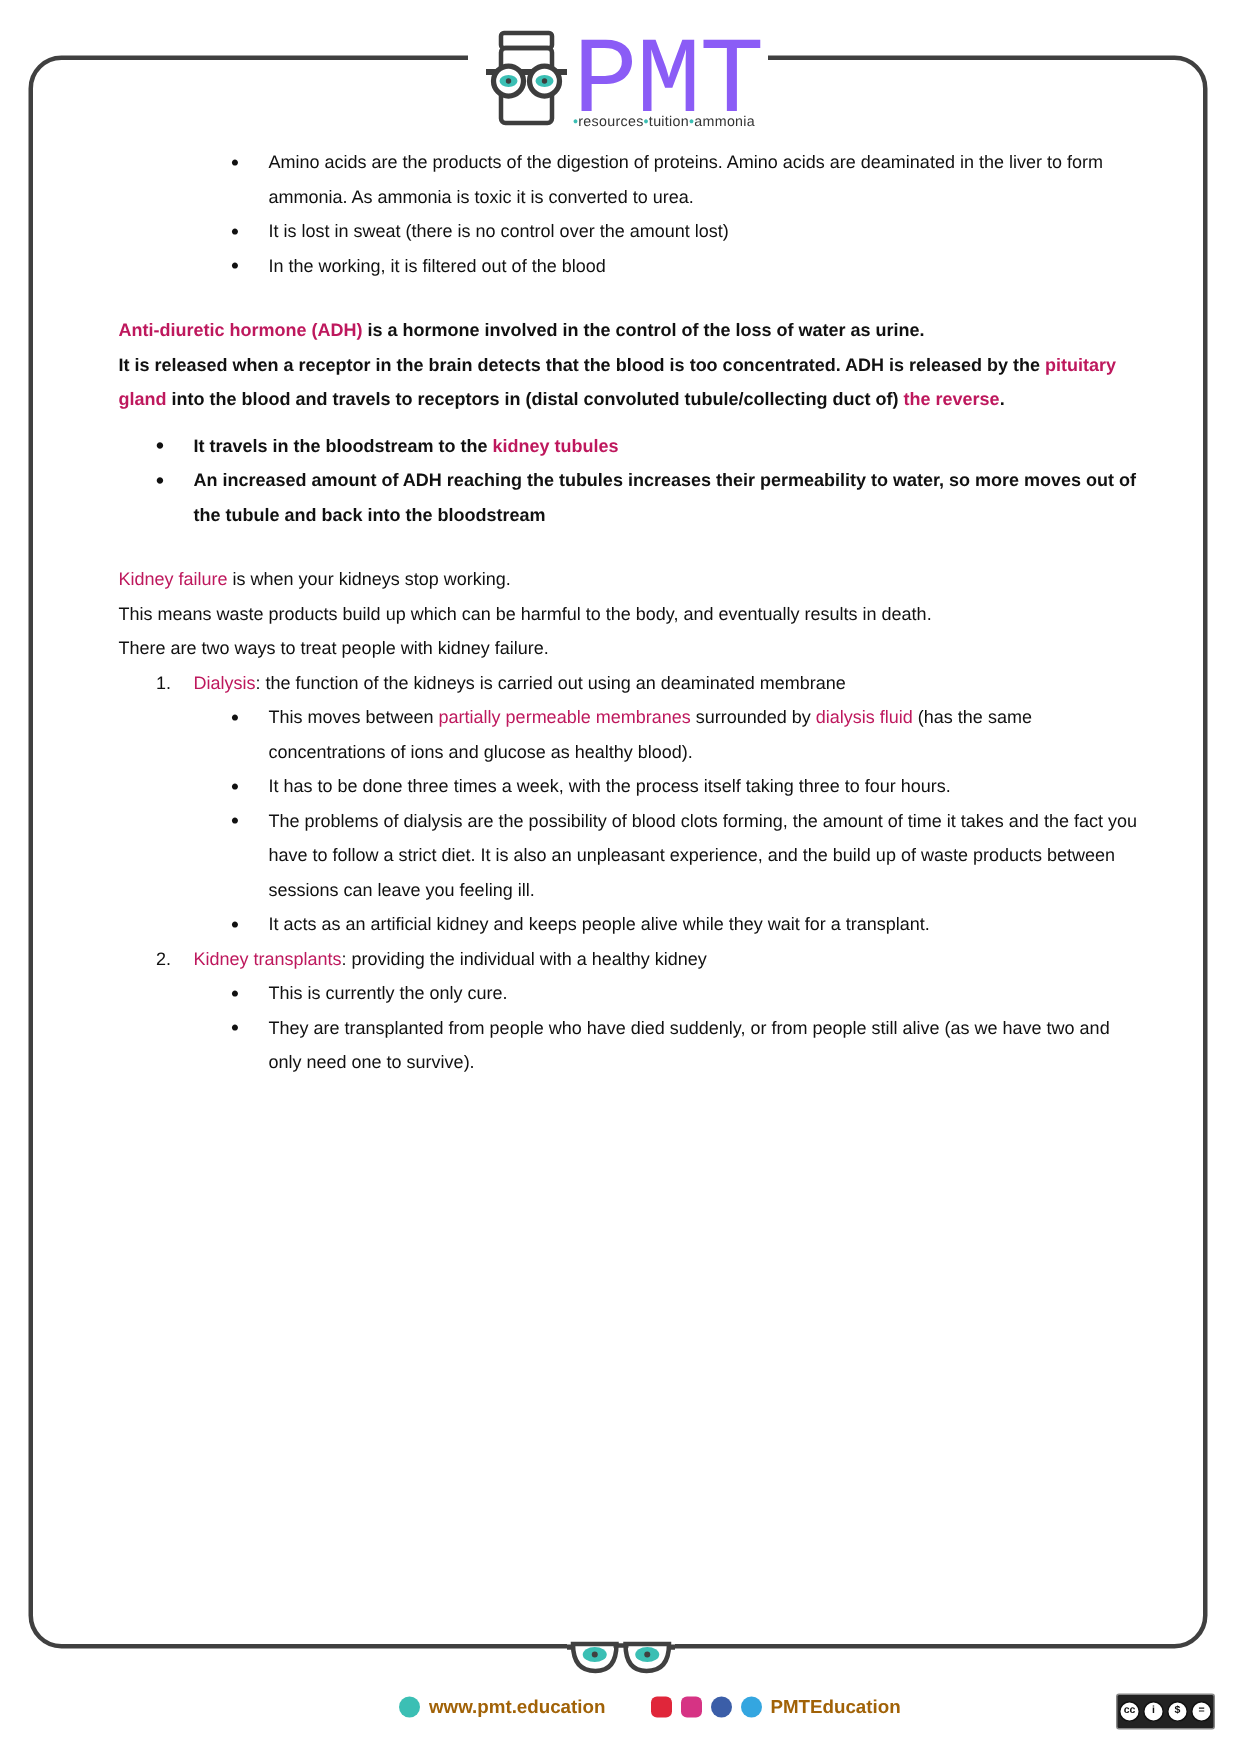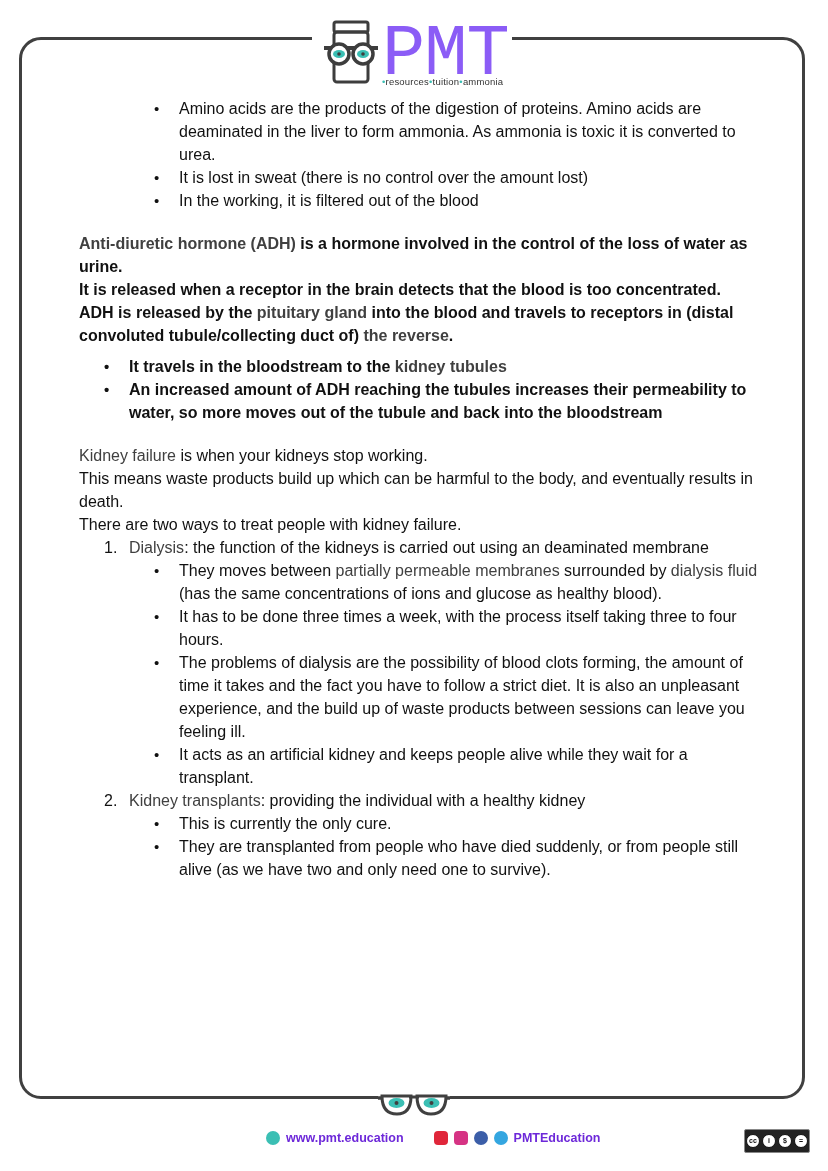--- a/index.html
+++ b/index.html
@@ -8,37 +8,37 @@
   .frame { position: absolute; left: 19px; top: 37px; width: 786px; height: 1062px;
            border: 3.5px solid #404040; border-radius: 22px; box-sizing: border-box; }
   .logo-gap { position: absolute; left: 312px; top: 28px; width: 200px; height: 20px; background: #fff; }
   .logo { position: absolute; left: 322px; top: 18px; width: 190px; height: 70px; }
   .logo .pmt { position: absolute; left: 60px; top: -4px; font-size: 72px; color: #8b5cf6;
                letter-spacing: -1px; font-family: Liberation Mono, monospace; font-weight: 400; }
   .logo .tag { position: absolute; left: 60px; top: 58px; font-size: 9.5px; color: #333;
                font-family: "Liberation Sans", sans-serif; letter-spacing: 0.2px; }
   .logo .tag .dot { color: #3bbfb4; }
 
-  .content { position: absolute; left: 79px; top: 97px; width: 680px; font-size: 16px; line-height: 23px; }
-  .green { color: #404040; }
+  .content { position: absolute; left: 79px; top: 97px; width: 680px; font-size: 12px; line-height: 23px; }
+  .green { color: #be185d; }
   .b { font-weight: bold; }
   ul, ol { margin: 0; padding: 0; }
   .ul-l2 { list-style: none; padding-left: 100px; }
   .ul-l2 li, .ul-l1 li { position: relative; }
   .ul-l2 li::before, .ul-l1 li::before { content: "•"; position: absolute; left: -25px; top: 0; font-size: 15px; }
   .ul-l1 { list-style: none; padding-left: 50px; }
   .ol-l1 { list-style: none; padding-left: 50px; }
   .ol-l1 > li { position: relative; }
   .ol-l1 > li .num { position: absolute; left: -25px; }
   .ol-l1 .ul-l2 { padding-left: 50px; }
   p { margin: 0; }
   .gap { height: 20px; }
   .gap-s { height: 8px; }
   .glasses-bottom { position: absolute; left: 378px; top: 1088px; width: 72px; height: 30px; background: #fff; }
-  .footer { position: absolute; top: 1131px; left: 266px; font-size: 12.5px; color: #6d28d9; font-weight: bold;
+  .footer { position: absolute; top: 1131px; left: 266px; font-size: 12.5px; color: #a16207; font-weight: bold;
             font-family: "Liberation Sans Narrow", "Liberation Sans", sans-serif; display: flex; align-items: center; gap: 6px; }
   .ficon { display: inline-block; width: 14px; height: 14px; border-radius: 50%; }
   .cc { position: absolute; left: 744px; top: 1129px; width: 64px; height: 22px; background: #222;
         border: 1px solid #888; border-radius: 2px; display: flex; align-items: center; justify-content: space-around; }
   .cc span { display: inline-block; width: 12px; height: 12px; border-radius: 50%; background: #fff; border: 1px solid #111; font-size: 7px; line-height: 12px; text-align: center; color: #111; font-weight: bold; }
 </style>
 </head>
 <body>
 
 <div class="frame"></div>
@@ -85,21 +85,21 @@
 
   <div>
     <p><span class="green">Kidney failure</span><span> is when your kidneys stop working.</span></p>
     <p>This means waste products build up which can be harmful to the body, and eventually results in death.</p>
     <p>There are two ways to treat people with kidney failure.</p>
     <ol class="ol-l1">
       <li>
         <span class="num">1.</span>
         <span class="green">Dialysis</span><span>: the function of the kidneys is carried out using an deaminated membrane</span>
         <ul class="ul-l2">
-          <li><span>They moves between </span><span class="green">partially permeable membranes</span><span> surrounded by </span><span class="green">dialysis fluid</span><span> (has the same concentrations of ions and glucose as healthy blood).</span></li>
+          <li><span>This moves between </span><span class="green">partially permeable membranes</span><span> surrounded by </span><span class="green">dialysis fluid</span><span> (has the same concentrations of ions and glucose as healthy blood).</span></li>
           <li>It has to be done three times a week, with the process itself taking three to four hours.</li>
           <li>The problems of dialysis are the possibility of blood clots forming, the amount of time it takes and the fact you have to follow a strict diet. It is also an unpleasant experience, and the build up of waste products between sessions can leave you feeling ill.</li>
           <li>It acts as an artificial kidney and keeps people alive while they wait for a transplant.</li>
         </ul>
       </li>
       <li>
         <span class="num">2.</span>
         <span class="green">Kidney transplants</span><span>: providing the individual with a healthy kidney</span>
         <ul class="ul-l2">
           <li>This is currently the only cure.</li>

